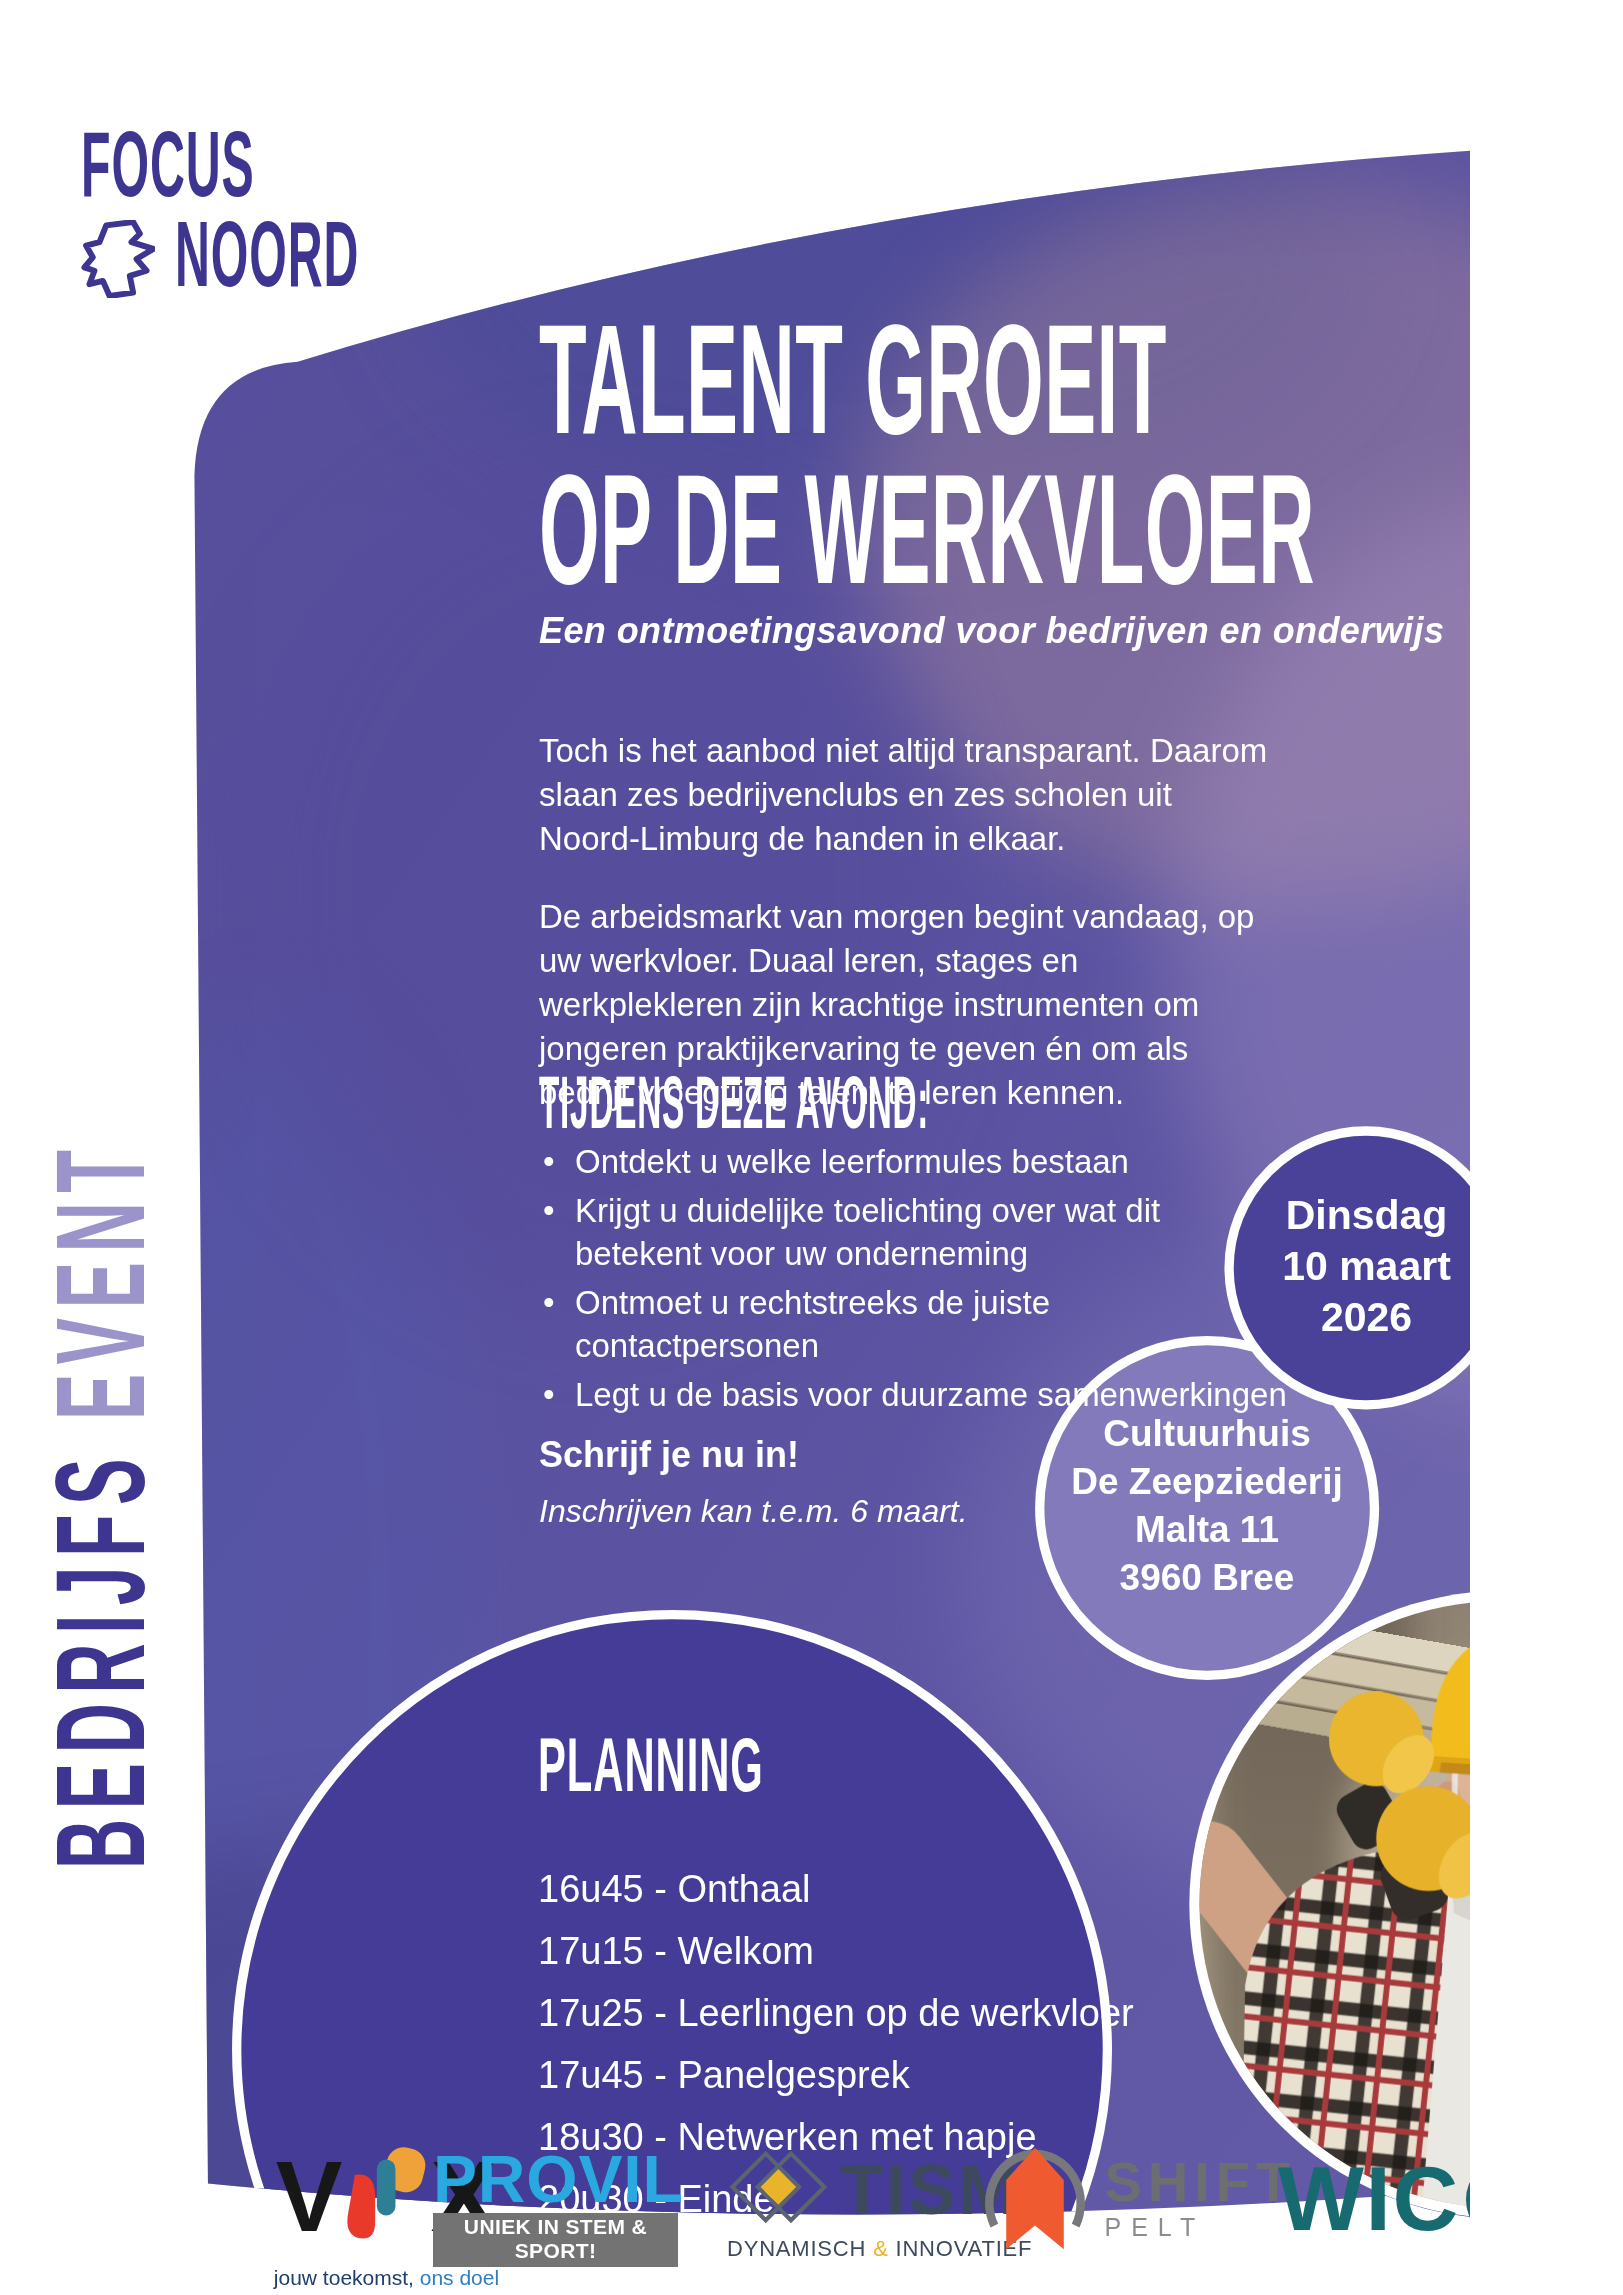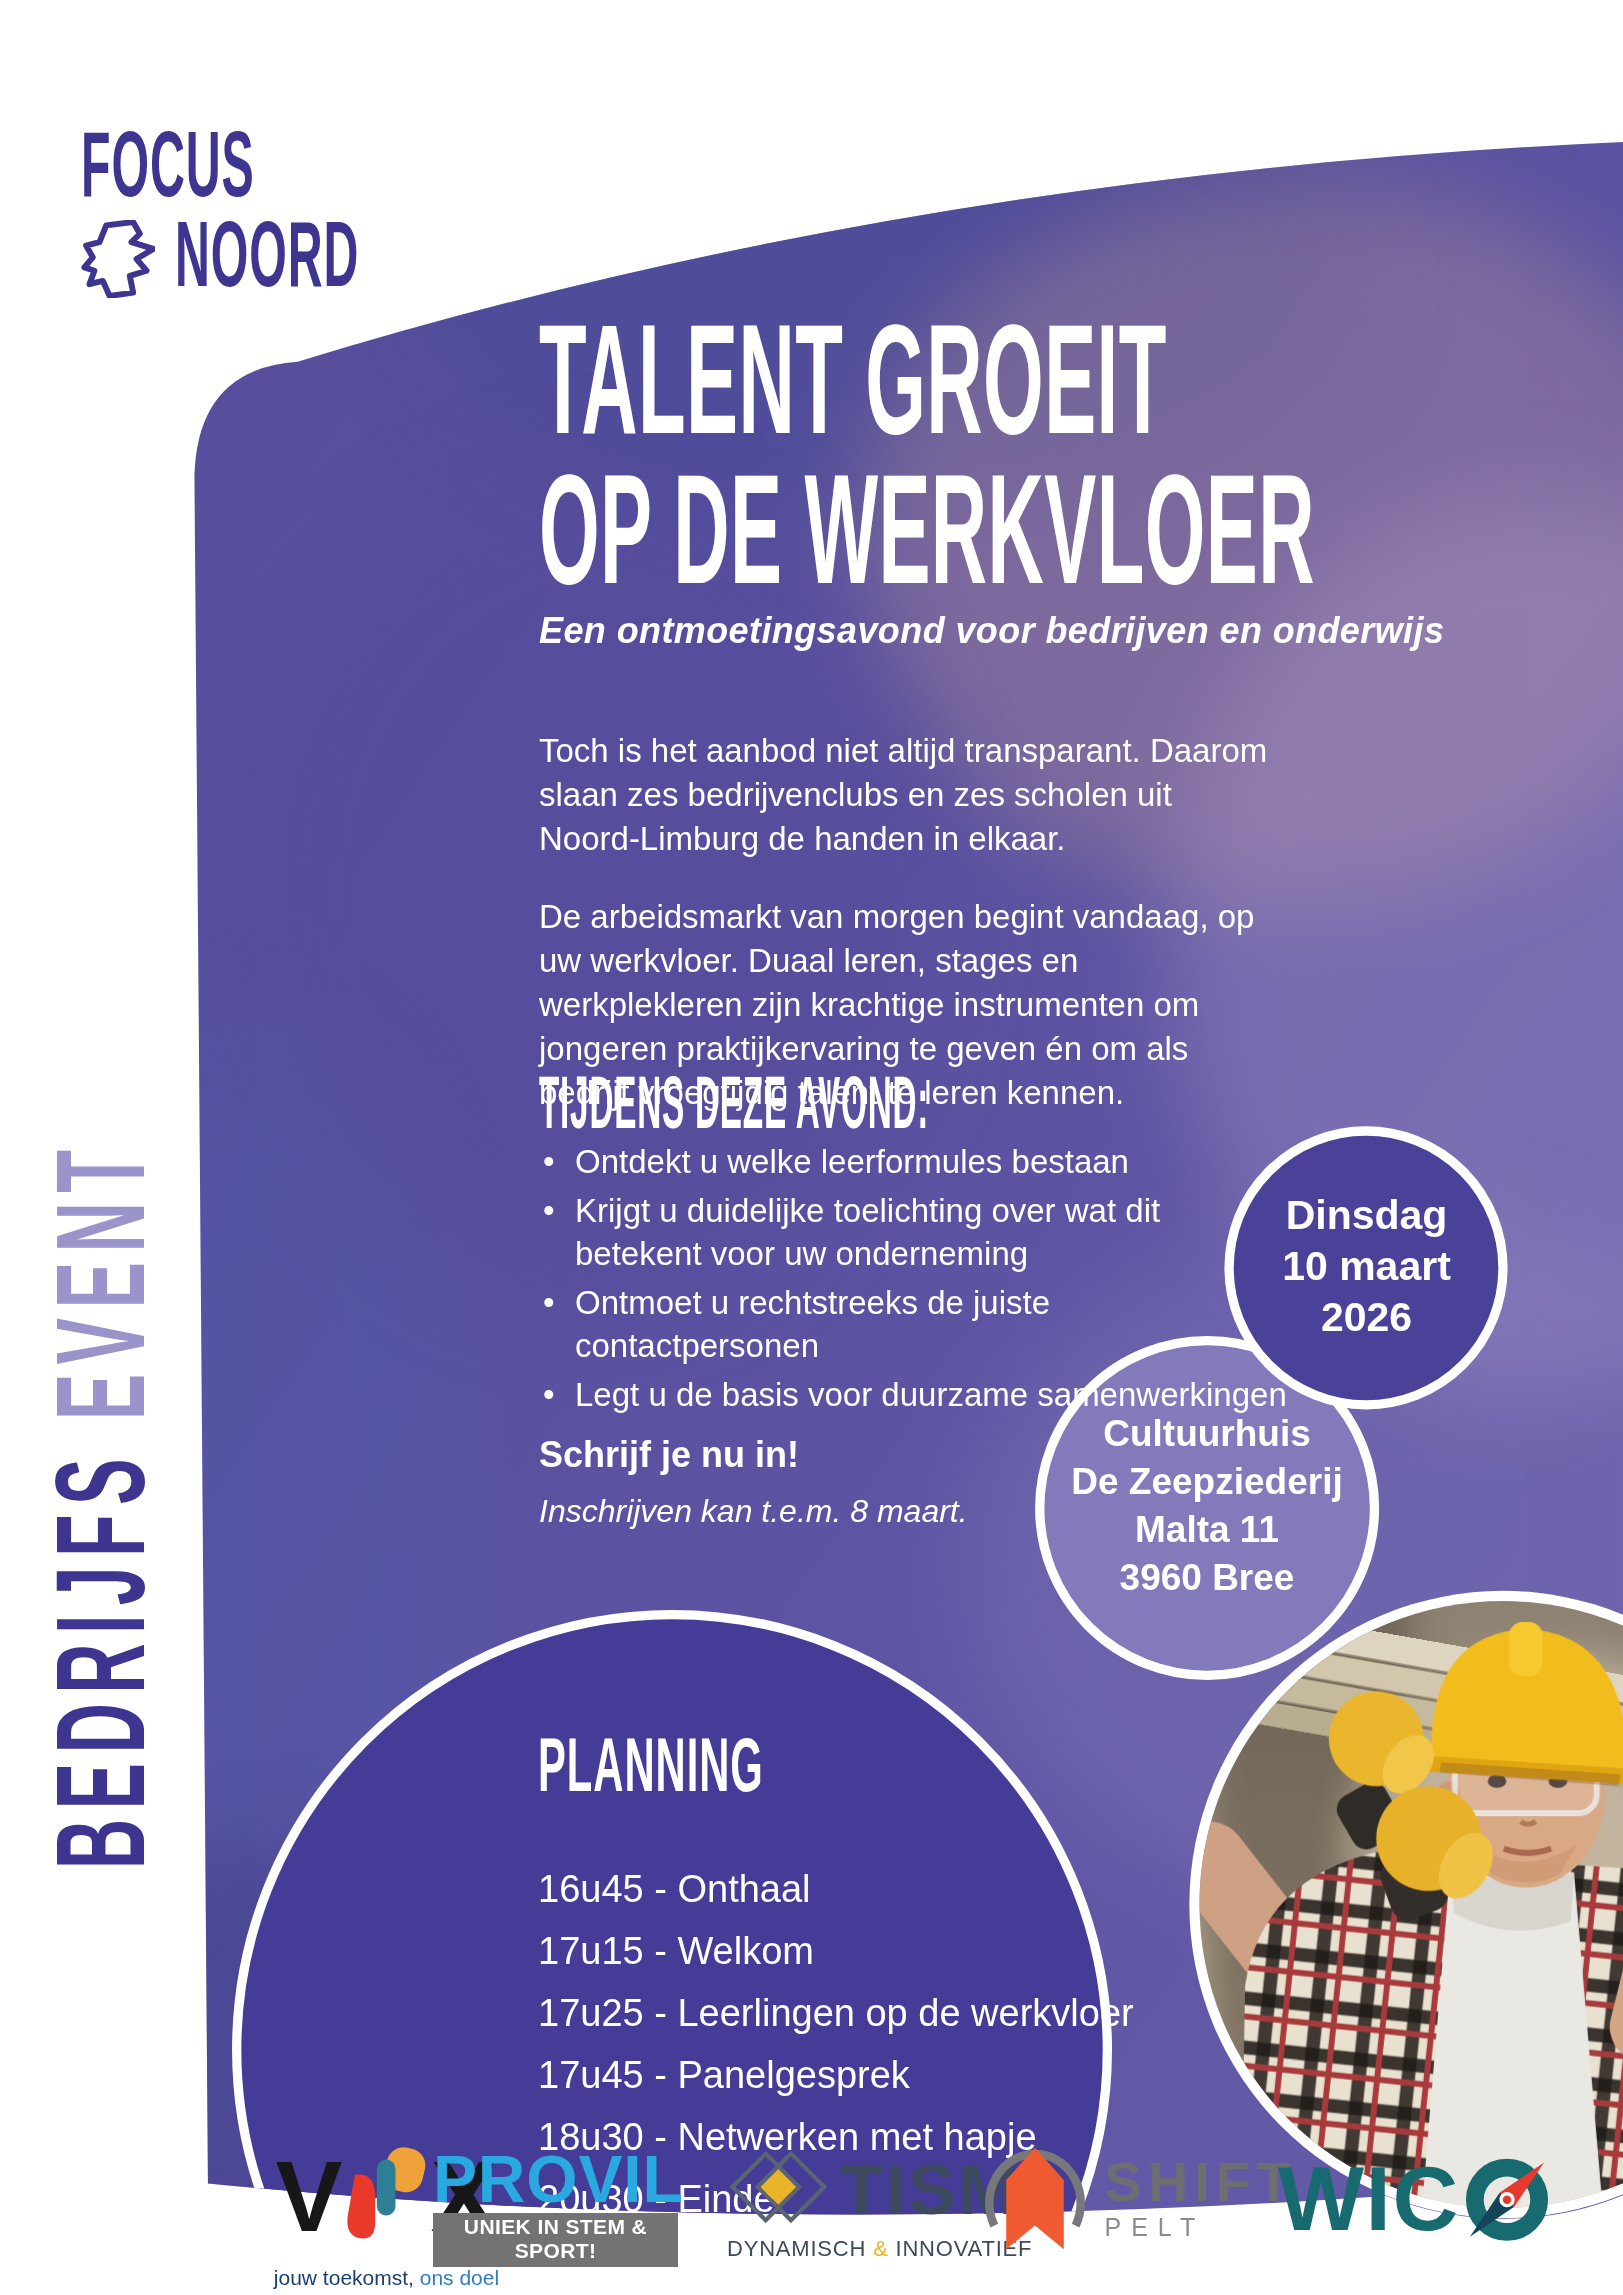--- a/index.html
+++ b/index.html
@@ -1,16 +1,16 @@
 <!DOCTYPE html>
 <html style="font-size:13.5px"><head>
 <meta charset="utf-8">
 <style>
   html,body{margin:0;padding:0;background:#ffffff;}
-  #page{position:relative;width:1623px;height:2295px;overflow:hidden;background:#ffffff;
+  #page{position:relative;width:1470px;height:2295px;overflow:hidden;background:#ffffff;
         font-family:"Liberation Sans", sans-serif;}
   #bg{position:absolute;left:0;top:0;width:1623px;height:2295px;}
   .abs{position:absolute;}
   
   .cond{font-weight:700;white-space:nowrap;}
   .sqz{display:inline-block;transform-origin:0 0;}
   
   #focuslogo{left:81px;top:120px;color:#3e3590;}
   #focuslogo .l1{font-size:93px;line-height:88px;letter-spacing:1.7px;}
   #focuslogo .row2{display:flex;align-items:flex-end;margin-top:1.7px;}
@@ -233,21 +233,21 @@
       <span class="dot">•</span>
       <span>Ontmoet u rechtstreeks de juiste contactpersonen</span>
     </div>
     <div class="bullet">
       <span class="dot">•</span>
       <span>Legt u de basis voor duurzame samenwerkingen</span>
     </div>
   </div>
 
   <div class="abs" id="cta">Schrijf je nu in!</div>
-  <div class="abs" id="cta-note">Inschrijven kan t.e.m. 8 maart.</div>
+  <div class="abs" id="cta-note">Inschrijven kan t.e.m. 6 maart.</div>
 
   <div class="abs" id="date-badge">
     <div>Dinsdag</div>
     <div>10 maart</div>
     <div>2026</div>
   </div>
 
   <div class="abs" id="loc-badge">
     <div>Cultuurhuis</div>
     <div>De Zeepziederij</div>

